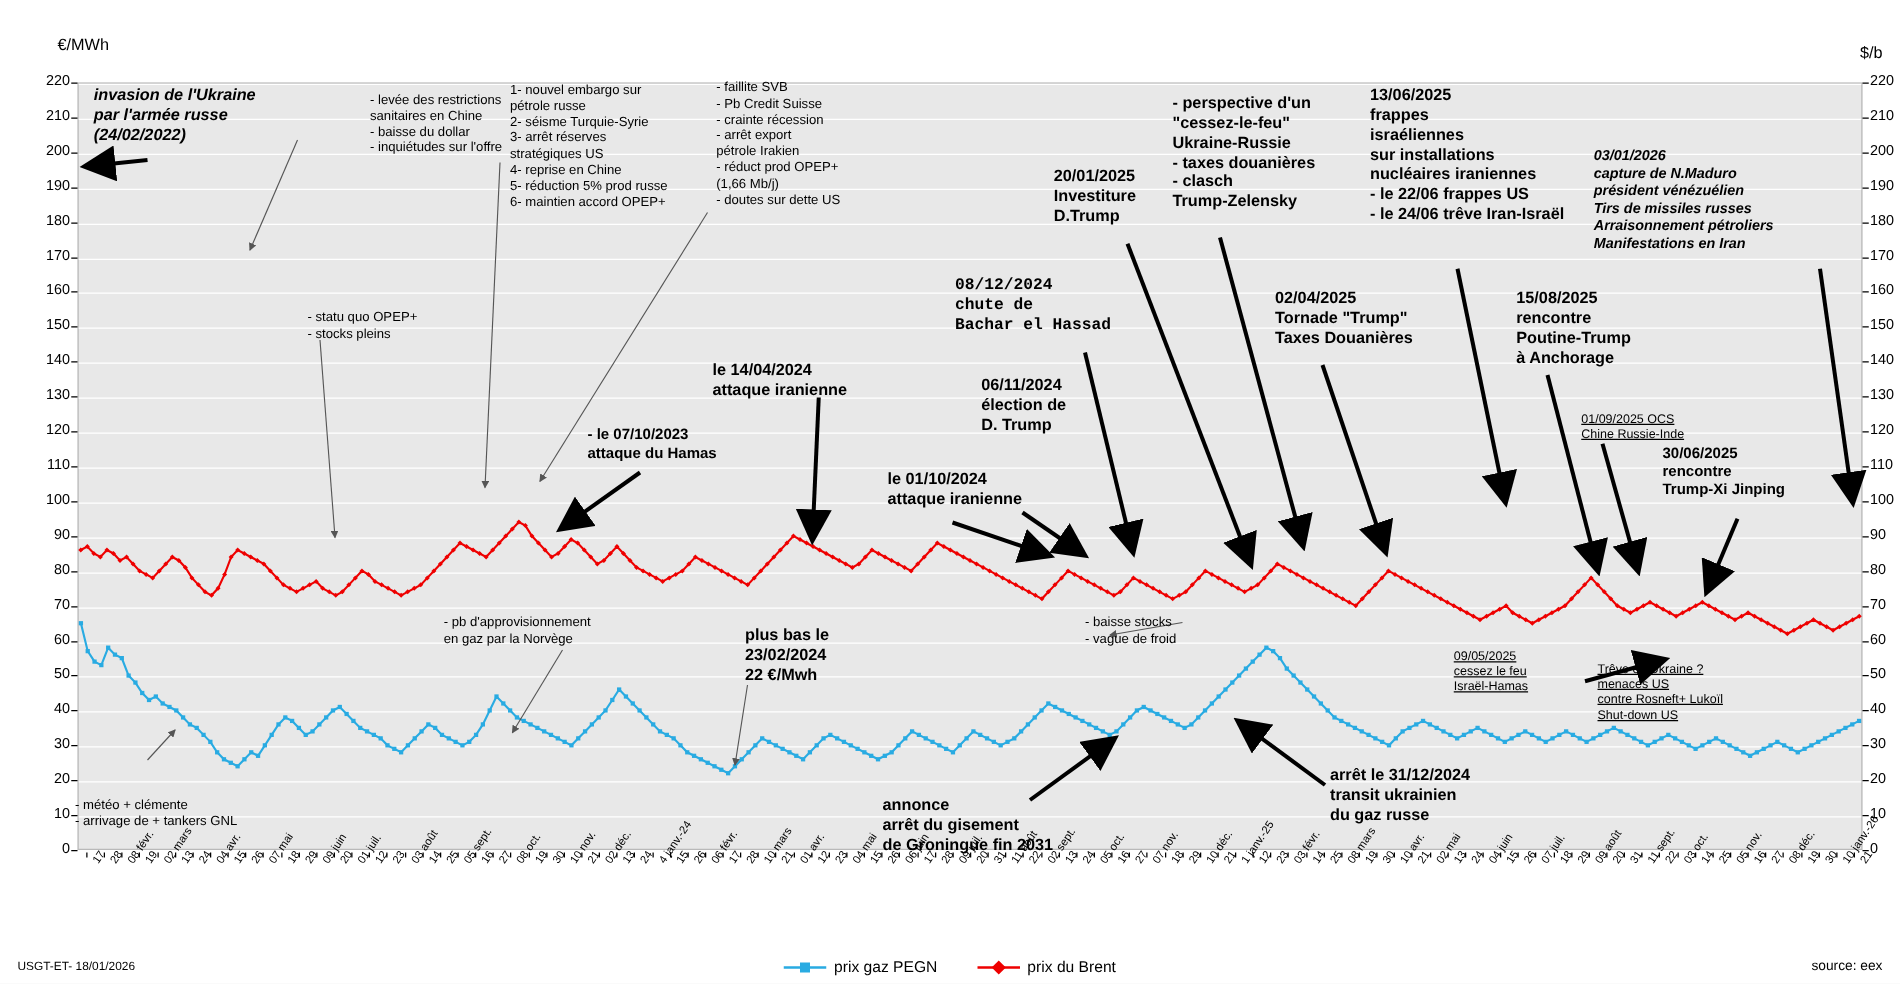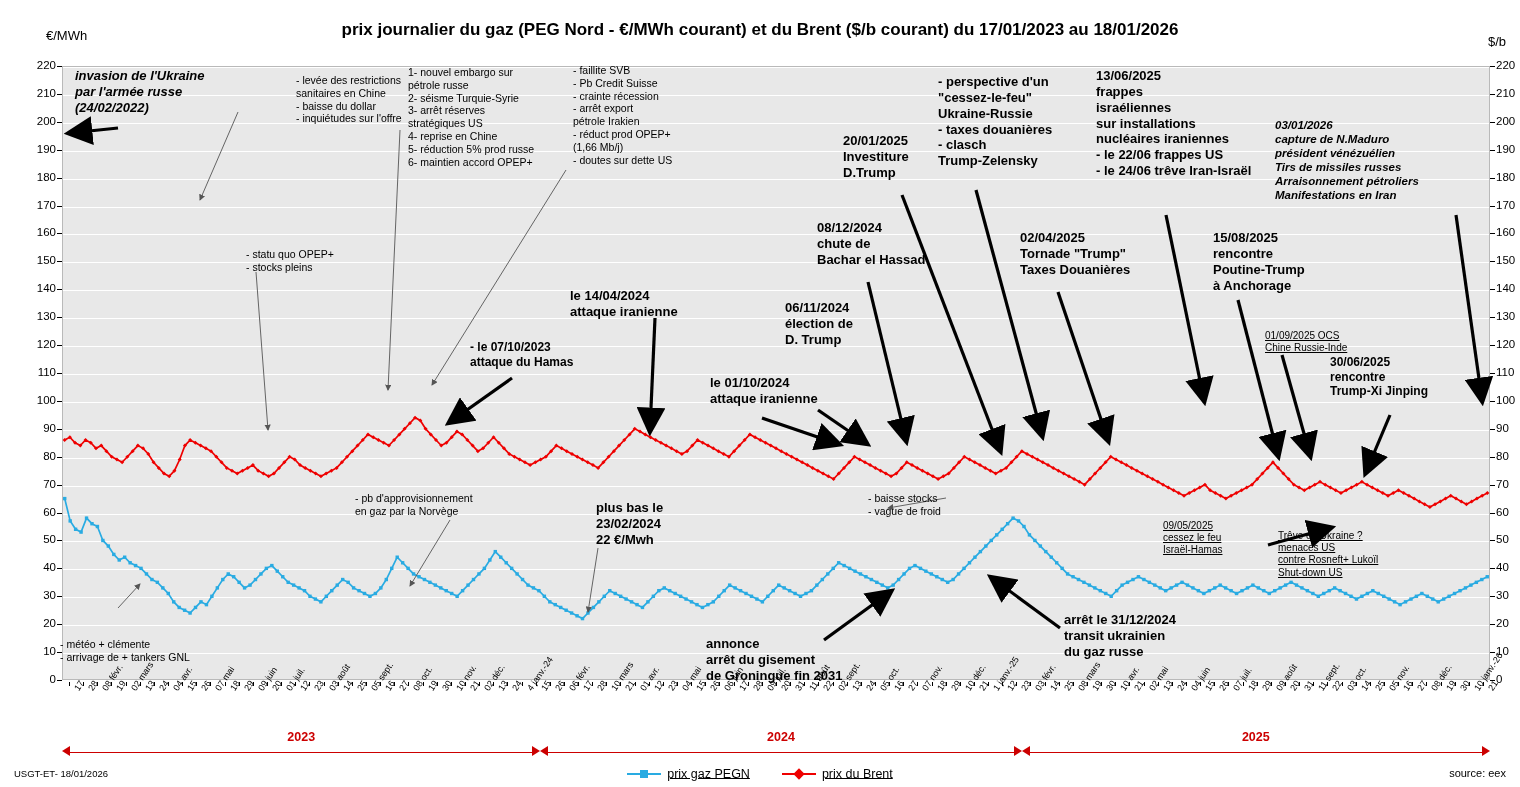--- a/index.html
+++ b/index.html
@@ -64,21 +64,21 @@
     position:absolute; top:16px; width:0; height:0;
     border-top:5px solid transparent; border-bottom:5px solid transparent;
   }
   .yeararrow.l { border-right:8px solid #cc0000; }
   .yeararrow.r { border-left:8px solid #cc0000; }
 
   
   .legend {
     left:0; right:0; bottom:6px; text-align:center; font-size:12.5px;
   }
-  .legend .item { display:inline-block; margin:0 16px; vertical-align:middle;text-decoration:underline; }
+  .legend .item { display:inline-block; margin:0 16px; vertical-align:middle; }
   .legend .swatch-line {
     display:inline-block; width:34px; height:2px; vertical-align:middle;
     position:relative; margin-right:6px;
   }
   .legend .swatch-line i {
     position:absolute; left:13px; top:-3px; width:8px; height:8px; display:block;
   }
   .legend .lbl { vertical-align:middle; }
 
   
@@ -93,21 +93,20 @@
   .ann.tiny   { font-size:10px; color:#000;text-decoration:underline; }
   .ann.ital   { font-size:11.5px; font-weight:bold; font-style:italic; color:#000; }
 
   svg.overlay { position:absolute; left:0; top:0; width:1520px; height:787px; pointer-events:none; }
 </style>
 </head>
 <body>
 
 <div id="root">
 
-  <div class="abs chart-title">prix journalier du gaz (PEG Nord - €/MWh courant) et du Brent ($/b courant) du 17/01/2023  au 18/01/2026</div>
   <div class="abs axis-unit-left">€/MWh</div>
   <div class="abs axis-unit-right">$/b</div>
 
   <div class="abs" id="plot">
       <div class="gridline" style="top: 614px;"></div>
       <div class="gridline" style="top: 586.091px;"></div>
       <div class="gridline" style="top: 558.182px;"></div>
       <div class="gridline" style="top: 530.273px;"></div>
       <div class="gridline" style="top: 502.364px;"></div>
       <div class="gridline" style="top: 474.455px;"></div>
@@ -420,34 +419,20 @@
       <div class="xtick" style="left: 1364.38px;"></div>
       <div class="xlab" style="left: 1367.38px; top: 5px;">08 déc.</div>
       <div class="xtick" style="left: 1378.51px;"></div>
       <div class="xlab" style="left: 1381.51px; top: 5px;">19</div>
       <div class="xtick" style="left: 1392.65px;"></div>
       <div class="xlab" style="left: 1395.65px; top: 5px;">30</div>
       <div class="xtick" style="left: 1406.79px;"></div>
       <div class="xlab" style="left: 1409.79px; top: 5px;">10 janv.-26</div>
       <div class="xtick" style="left: 1420.93px;"></div>
       <div class="xlab" style="left: 1423.93px; top: 5px;">21</div>
-    </div>
-  <div class="abs yearband" id="yearband">
-      <div class="yearline" style="left: 8px; width: 462.38px;"></div>
-      <div class="yeararrow l" style="left: 0px;"></div>
-      <div class="yeararrow r" style="left: 470.38px;"></div>
-      <div class="yearlabel" style="left: 239.19px;">2023</div>
-      <div class="yearline" style="left: 486.38px; width: 465.236px;"></div>
-      <div class="yeararrow l" style="left: 478.38px;"></div>
-      <div class="yeararrow r" style="left: 951.616px;"></div>
-      <div class="yearlabel" style="left: 718.998px;">2024</div>
-      <div class="yearline" style="left: 967.616px; width: 452.384px;"></div>
-      <div class="yeararrow l" style="left: 959.616px;"></div>
-      <div class="yeararrow r" style="left: 1420px;"></div>
-      <div class="yearlabel" style="left: 1193.81px;">2025</div>
     </div>
 
   <svg class="overlay" id="series-svg">
       <path d="M64.73 498.59 L70.18 520.92 L75.63 529.29 L81.08 532.08 L86.53 518.13 L91.98 523.71 L97.43 526.50 L102.88 540.45 L108.33 546.04 L113.78 554.41 L119.23 559.99 L124.68 557.20 L130.13 562.78 L135.58 565.57 L141.03 568.36 L146.48 573.95 L151.93 579.53 L157.38 582.32 L162.83 587.90 L168.28 593.48 L173.73 601.85 L179.18 607.44 L184.63 610.23 L190.08 613.02 L195.53 607.44 L200.98 601.85 L206.44 604.65 L211.89 596.27 L217.34 587.90 L222.79 579.53 L228.24 573.95 L233.69 576.74 L239.14 582.32 L244.59 587.90 L250.04 585.11 L255.49 579.53 L260.94 573.95 L266.39 568.36 L271.84 565.57 L277.29 571.15 L282.74 576.74 L288.19 582.32 L293.64 585.11 L299.09 587.90 L304.54 590.69 L309.99 596.27 L315.44 599.06 L320.89 601.85 L326.34 596.27 L331.79 590.69 L337.24 585.11 L342.69 579.53 L348.15 582.32 L353.60 587.90 L359.05 590.69 L364.50 593.48 L369.95 596.27 L375.40 593.48 L380.85 587.90 L386.30 579.53 L391.75 568.36 L397.20 557.20 L402.65 562.78 L408.10 568.36 L413.55 573.95 L419.00 576.74 L424.45 579.53 L429.90 582.32 L435.35 585.11 L440.80 587.90 L446.25 590.69 L451.70 593.48 L457.15 596.27 L462.60 590.69 L468.05 585.11 L473.50 579.53 L478.95 573.95 L484.40 568.36 L489.85 559.99 L495.31 551.62 L500.76 557.20 L506.21 562.78 L511.66 568.36 L517.11 573.95 L522.56 579.53 L528.01 585.11 L533.46 587.90 L538.91 590.69 L544.36 596.27 L549.81 601.85 L555.26 604.65 L560.71 607.44 L566.16 610.23 L571.61 613.02 L577.06 615.81 L582.51 618.60 L587.96 613.02 L593.41 607.44 L598.86 601.85 L604.31 596.27 L609.76 590.69 L615.21 593.48 L620.66 596.27 L626.11 599.06 L631.56 601.85 L637.02 604.65 L642.47 607.44 L647.92 601.85 L653.37 596.27 L658.82 590.69 L664.27 587.90 L669.72 590.69 L675.17 593.48 L680.62 596.27 L686.07 599.06 L691.52 601.85 L696.97 604.65 L702.42 607.44 L707.87 604.65 L713.32 601.85 L718.77 596.27 L724.22 590.69 L729.67 585.11 L735.12 587.90 L740.57 590.69 L746.02 593.48 L751.47 596.27 L756.92 599.06 L762.37 601.85 L767.82 596.27 L773.27 590.69 L778.73 585.11 L784.18 587.90 L789.63 590.69 L795.08 593.48 L800.53 596.27 L805.98 593.48 L811.43 590.69 L816.88 585.11 L822.33 579.53 L827.78 573.95 L833.23 568.36 L838.68 562.78 L844.13 565.57 L849.58 568.36 L855.03 571.15 L860.48 573.95 L865.93 576.74 L871.38 579.53 L876.83 582.32 L882.28 585.11 L887.73 587.90 L893.18 585.11 L898.63 579.53 L904.08 573.95 L909.53 568.36 L914.98 565.57 L920.44 568.36 L925.89 571.15 L931.34 573.95 L936.79 576.74 L942.24 579.53 L947.69 582.32 L953.14 579.53 L958.59 573.95 L964.04 568.36 L969.49 562.78 L974.94 557.20 L980.39 551.62 L985.84 546.04 L991.29 540.45 L996.74 534.87 L1002.19 529.29 L1007.64 523.71 L1013.09 518.13 L1018.54 520.92 L1023.99 526.50 L1029.44 534.87 L1034.89 540.45 L1040.34 546.04 L1045.79 551.62 L1051.24 557.20 L1056.69 562.78 L1062.15 568.36 L1067.60 573.95 L1073.05 576.74 L1078.50 579.53 L1083.95 582.32 L1089.40 585.11 L1094.85 587.90 L1100.30 590.69 L1105.75 593.48 L1111.20 596.27 L1116.65 590.69 L1122.10 585.11 L1127.55 582.32 L1133.00 579.53 L1138.45 576.74 L1143.90 579.53 L1149.35 582.32 L1154.80 585.11 L1160.25 587.90 L1165.70 590.69 L1171.15 587.90 L1176.60 585.11 L1182.05 582.32 L1187.50 585.11 L1192.95 587.90 L1198.40 590.69 L1203.85 593.48 L1209.31 590.69 L1214.76 587.90 L1220.21 585.11 L1225.66 587.90 L1231.11 590.69 L1236.56 593.48 L1242.01 590.69 L1247.46 587.90 L1252.91 585.11 L1258.36 587.90 L1263.81 590.69 L1269.26 593.48 L1274.71 590.69 L1280.16 587.90 L1285.61 585.11 L1291.06 582.32 L1296.51 585.11 L1301.96 587.90 L1307.41 590.69 L1312.86 593.48 L1318.31 596.27 L1323.76 593.48 L1329.21 590.69 L1334.66 587.90 L1340.11 590.69 L1345.56 593.48 L1351.02 596.27 L1356.47 599.06 L1361.92 596.27 L1367.37 593.48 L1372.82 590.69 L1378.27 593.48 L1383.72 596.27 L1389.17 599.06 L1394.62 601.85 L1400.07 604.65 L1405.52 601.85 L1410.97 599.06 L1416.42 596.27 L1421.87 593.48 L1427.32 596.27 L1432.77 599.06 L1438.22 601.85 L1443.67 599.06 L1449.12 596.27 L1454.57 593.48 L1460.02 590.69 L1465.47 587.90 L1470.92 585.11 L1476.37 582.32 L1481.82 579.53 L1487.27 576.74" fill="none" stroke="#29ABE2" stroke-width="1.7"></path>
       <rect x="63.03" y="496.89" width="3.4" height="3.4" fill="#29ABE2"></rect>
       <rect x="68.48" y="519.22" width="3.4" height="3.4" fill="#29ABE2"></rect>
       <rect x="73.93" y="527.59" width="3.4" height="3.4" fill="#29ABE2"></rect>
       <rect x="79.38" y="530.38" width="3.4" height="3.4" fill="#29ABE2"></rect>
       <rect x="84.83" y="516.43" width="3.4" height="3.4" fill="#29ABE2"></rect>
       <rect x="90.28" y="522.01" width="3.4" height="3.4" fill="#29ABE2"></rect>
@@ -1051,21 +1036,21 @@
       <div class="ann small" style="position: absolute; left: 355px; top: 492px;">- pb d'approvisionnement
 en gaz par la Norvège</div>
       <div class="ann bold" style="position: absolute; left: 548px; top: 500px; margin-left: 48px;">plus bas le
 23/02/2024
 22 €/Mwh</div>
       <div class="ann bold" style="position: absolute; left: 710px; top: 375px;">le 01/10/2024
 attaque iranienne</div>
       <div class="ann bold" style="position: absolute; left: 785px; top: 300px;">06/11/2024
 élection de
 D. Trump</div>
-      <div class="ann bold" style="position: absolute; left: 817px; top: 220px;">08/12/2024
+      <div class="ann bold" style="position: absolute; left: 764px; top: 220px; font-family: Liberation Mono, monospace;">08/12/2024
 chute de
 Bachar el Hassad</div>
       <div class="ann bold" style="position: absolute; left: 843px; top: 133px;">20/01/2025
 Investiture
 D.Trump</div>
       <div class="ann bold" style="position: absolute; left: 938px; top: 74px;">- perspective d'un
 "cessez-le-feu"
 Ukraine-Russie
 - taxes douanières
 - clasch

